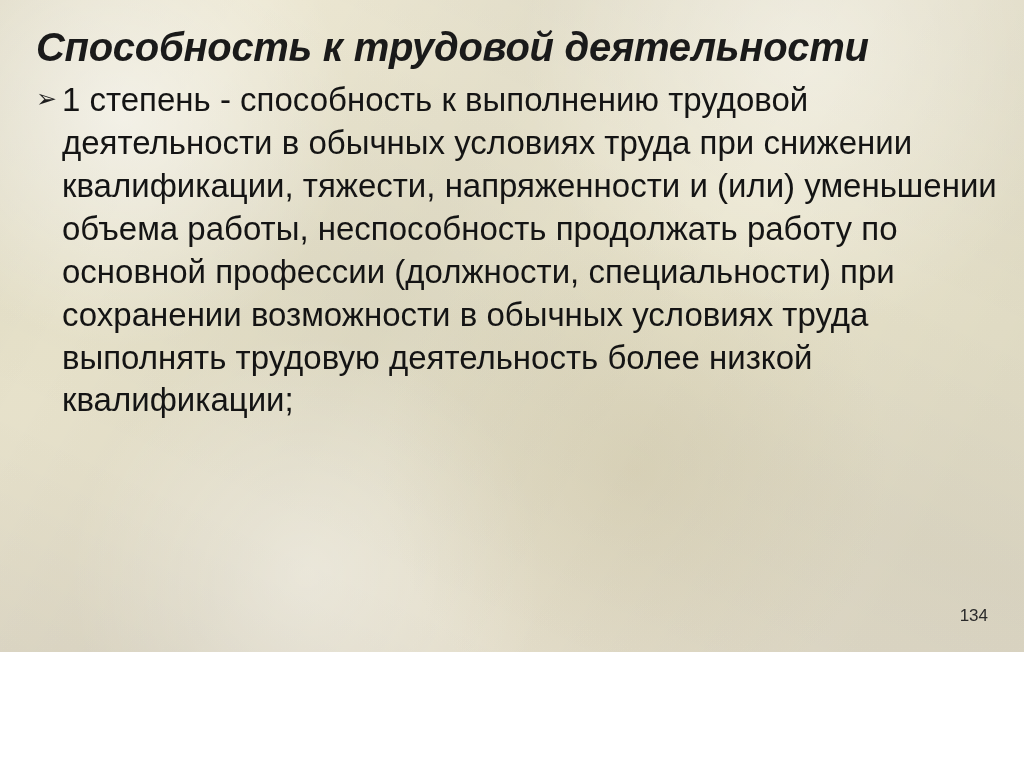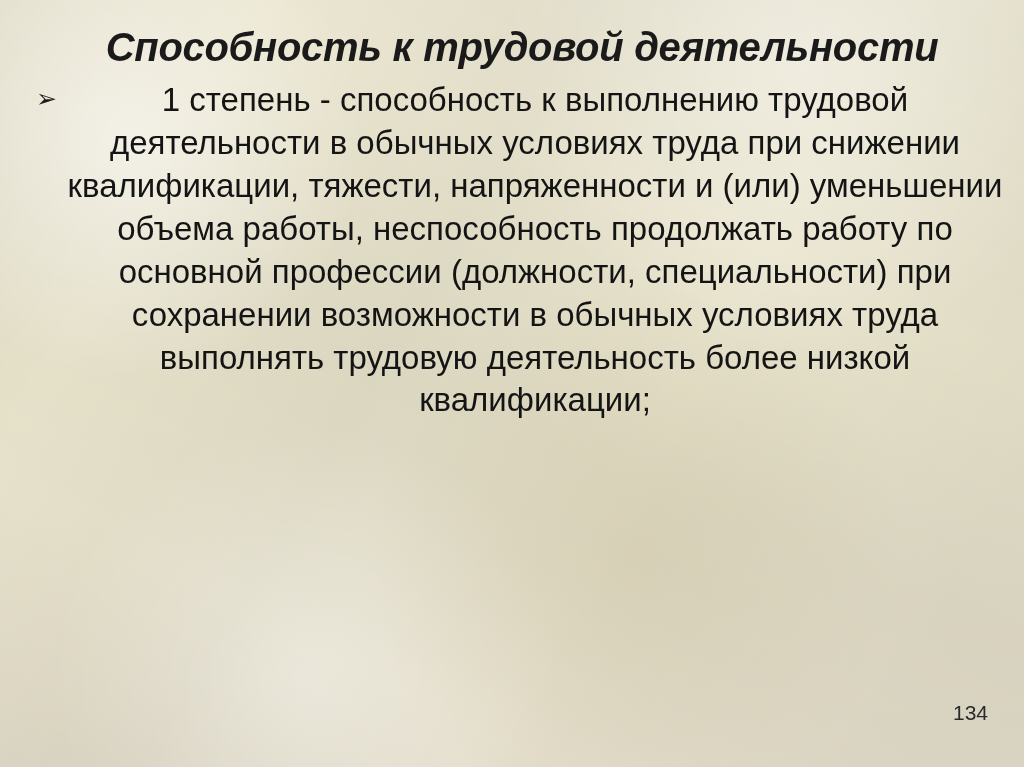--- a/index.html
+++ b/index.html
@@ -8,33 +8,32 @@
   }
   body {
     width: 1024px;
     height: 767px;
     overflow: hidden;
     font-family: "Liberation Sans", sans-serif;
   }
   .slide {
     position: relative;
     width: 1024px;
-    height: 767px;
+    height: 652px;
     box-sizing: border-box;
     background-color: #e8e3cd;
     background-image:
       radial-gradient(circle at 12% 18%, rgba(255,255,255,0.55) 0%, rgba(255,255,255,0) 22%),
       radial-gradient(circle at 78% 8%, rgba(255,255,255,0.40) 0%, rgba(255,255,255,0) 28%),
       radial-gradient(circle at 62% 72%, rgba(190,180,145,0.30) 0%, rgba(190,180,145,0) 32%),
       radial-gradient(circle at 30% 88%, rgba(255,255,255,0.35) 0%, rgba(255,255,255,0) 26%),
       linear-gradient(120deg, rgba(0,0,0,0.035) 0%, rgba(0,0,0,0) 18%, rgba(0,0,0,0.03) 40%, rgba(0,0,0,0) 62%, rgba(0,0,0,0.035) 88%),
       linear-gradient(25deg, rgba(0,0,0,0.03) 0%, rgba(0,0,0,0) 22%, rgba(0,0,0,0.025) 48%, rgba(0,0,0,0) 70%, rgba(0,0,0,0.03) 95%),
       linear-gradient(180deg, #ece7d2 0%, #e7e2ca 50%, #e4decb 100%);
     padding: 26px 16px 0 36px;
-    text-align: center;
   }
   .title-block {
     margin: 0;
     padding: 0;
   }
   .title-line {
     font-size: 40px;
     font-weight: bold;
     font-style: italic;
     line-height: 1.08;
@@ -62,22 +61,22 @@
     position: absolute;
     left: 0;
     top: 1px;
     font-size: 25px;
     color: #1d1d1d;
     line-height: 1.45;
   }
   .page-number {
     position: absolute;
     right: 36px;
-    bottom: 42px;
-    font-size: 21px;
+    bottom: 26px;
+    font-size: 17px;
     color: #2a2a2a;
   }
 </style>
 </head>
 <body>
 
 <div class="slide">
 
   <div class="title-block">
     <div class="title-line">Способность к трудовой деятельности</div>

